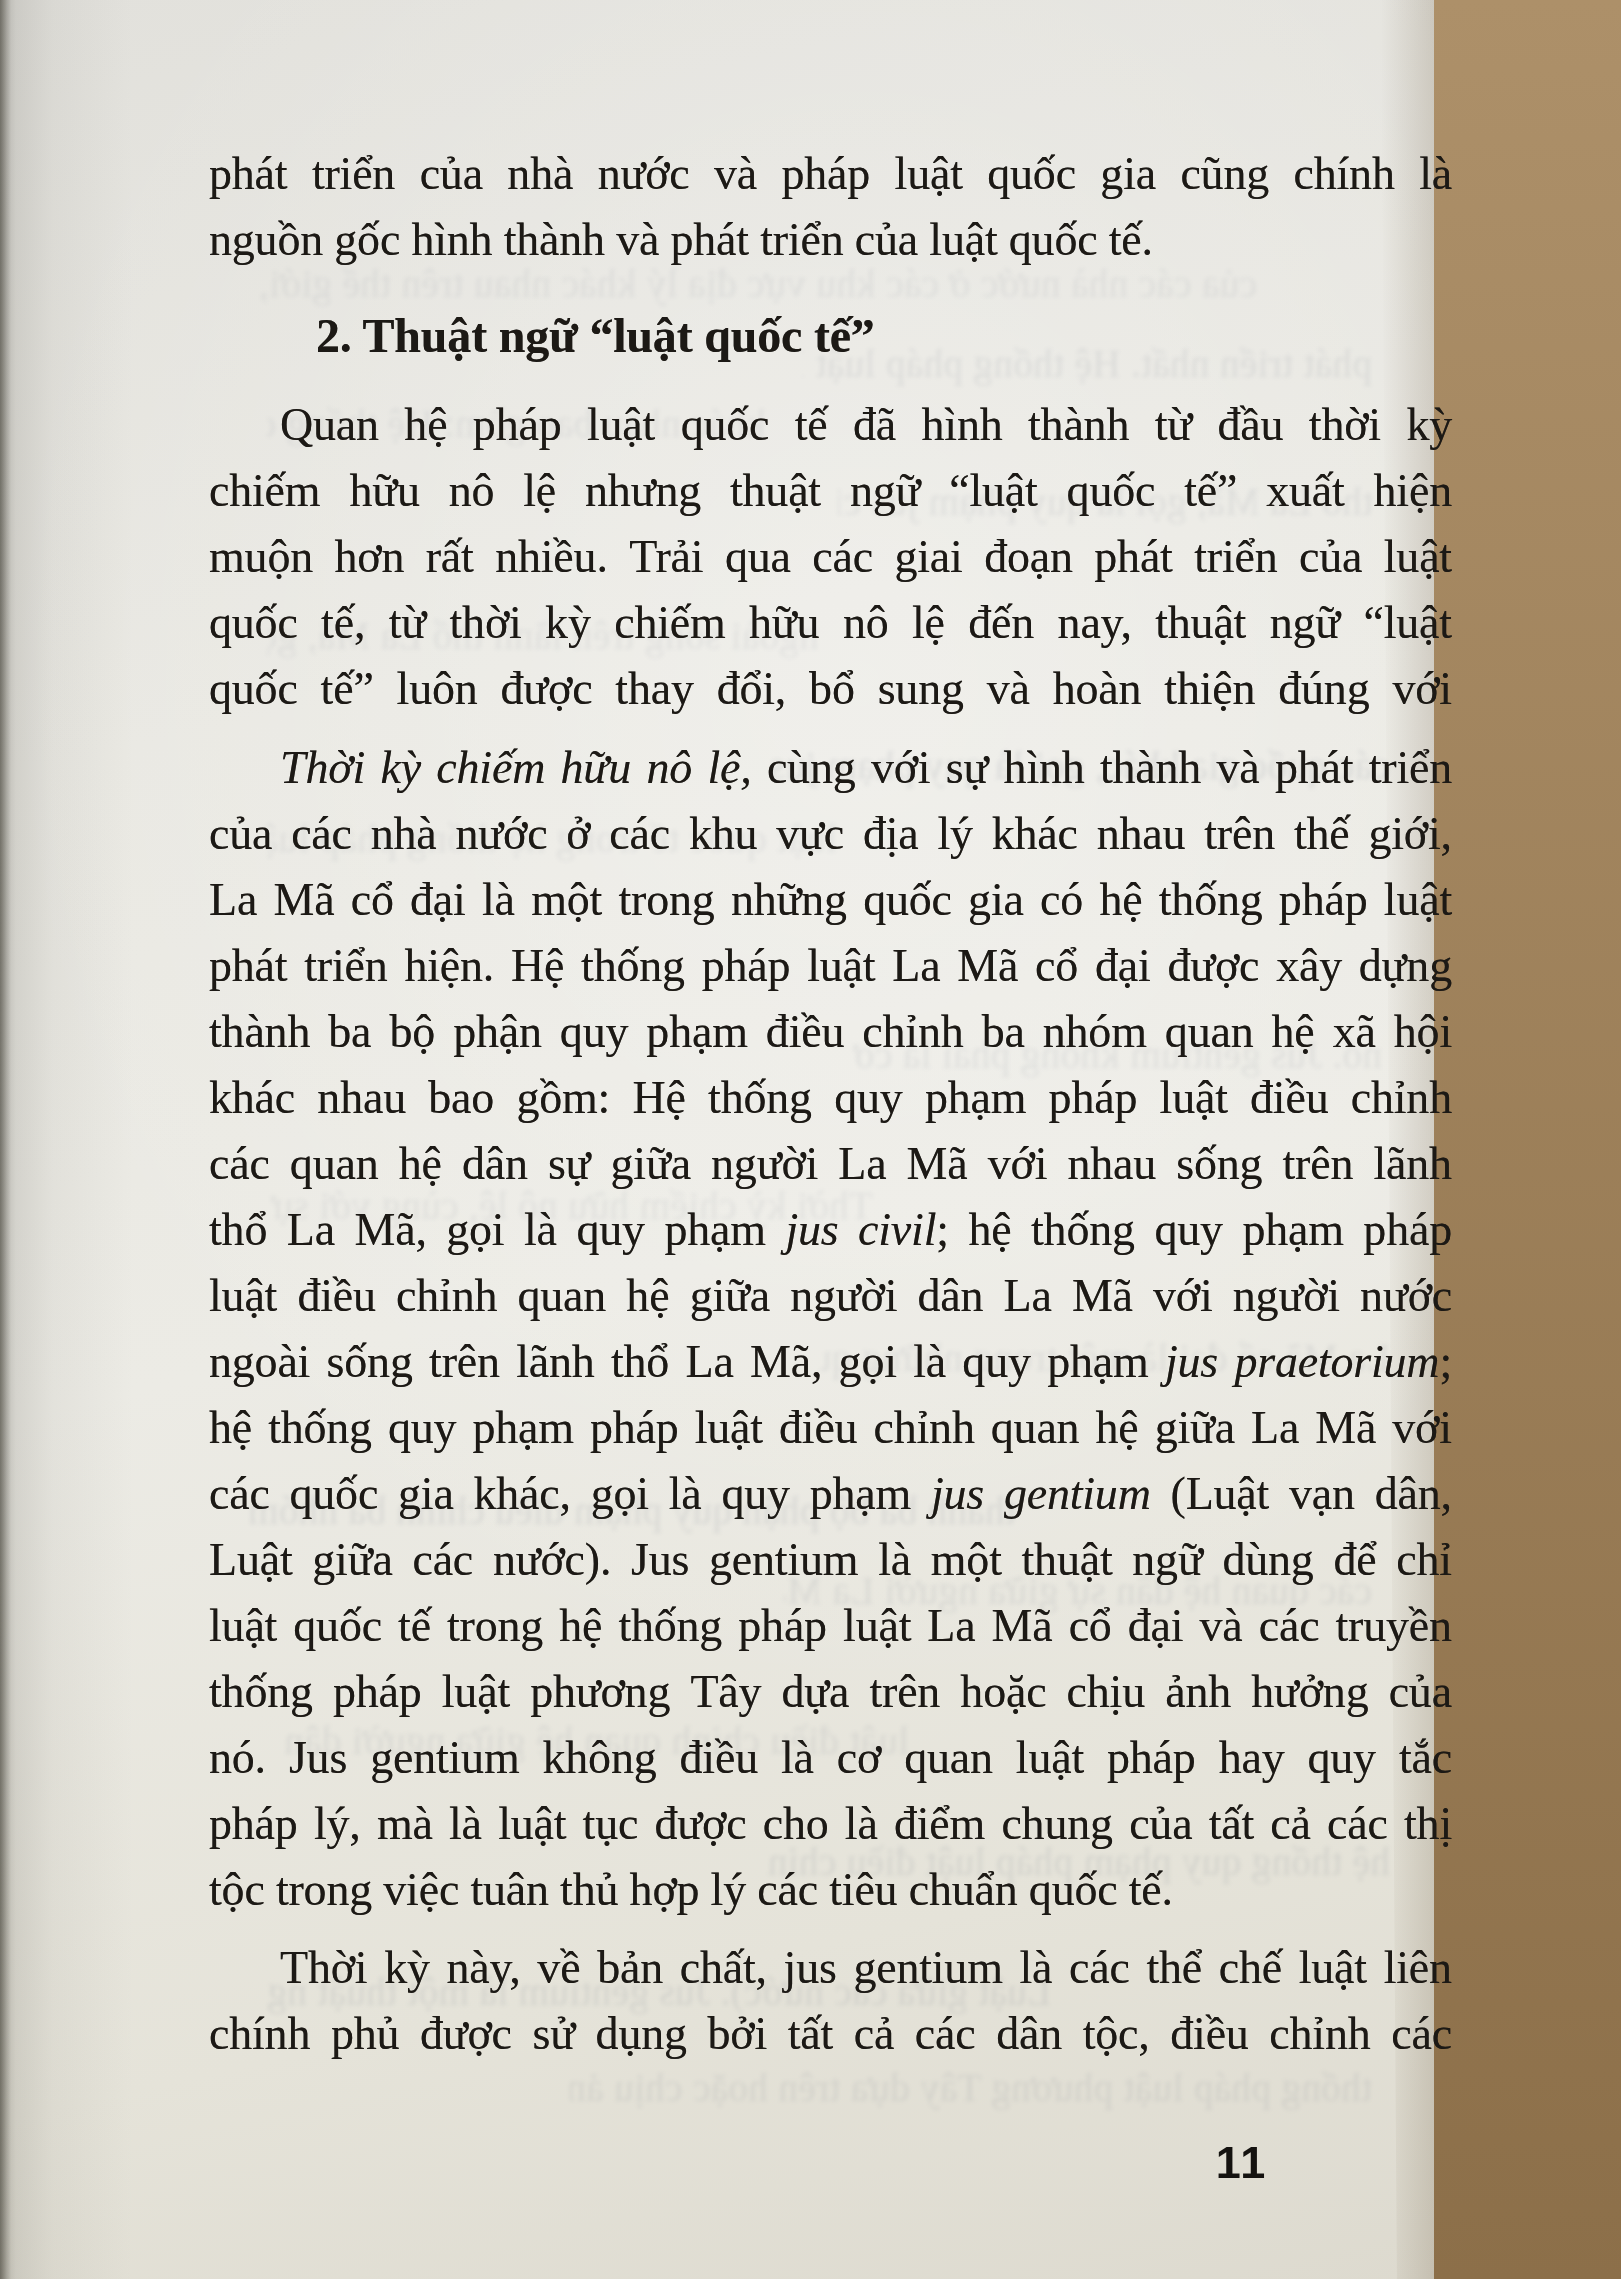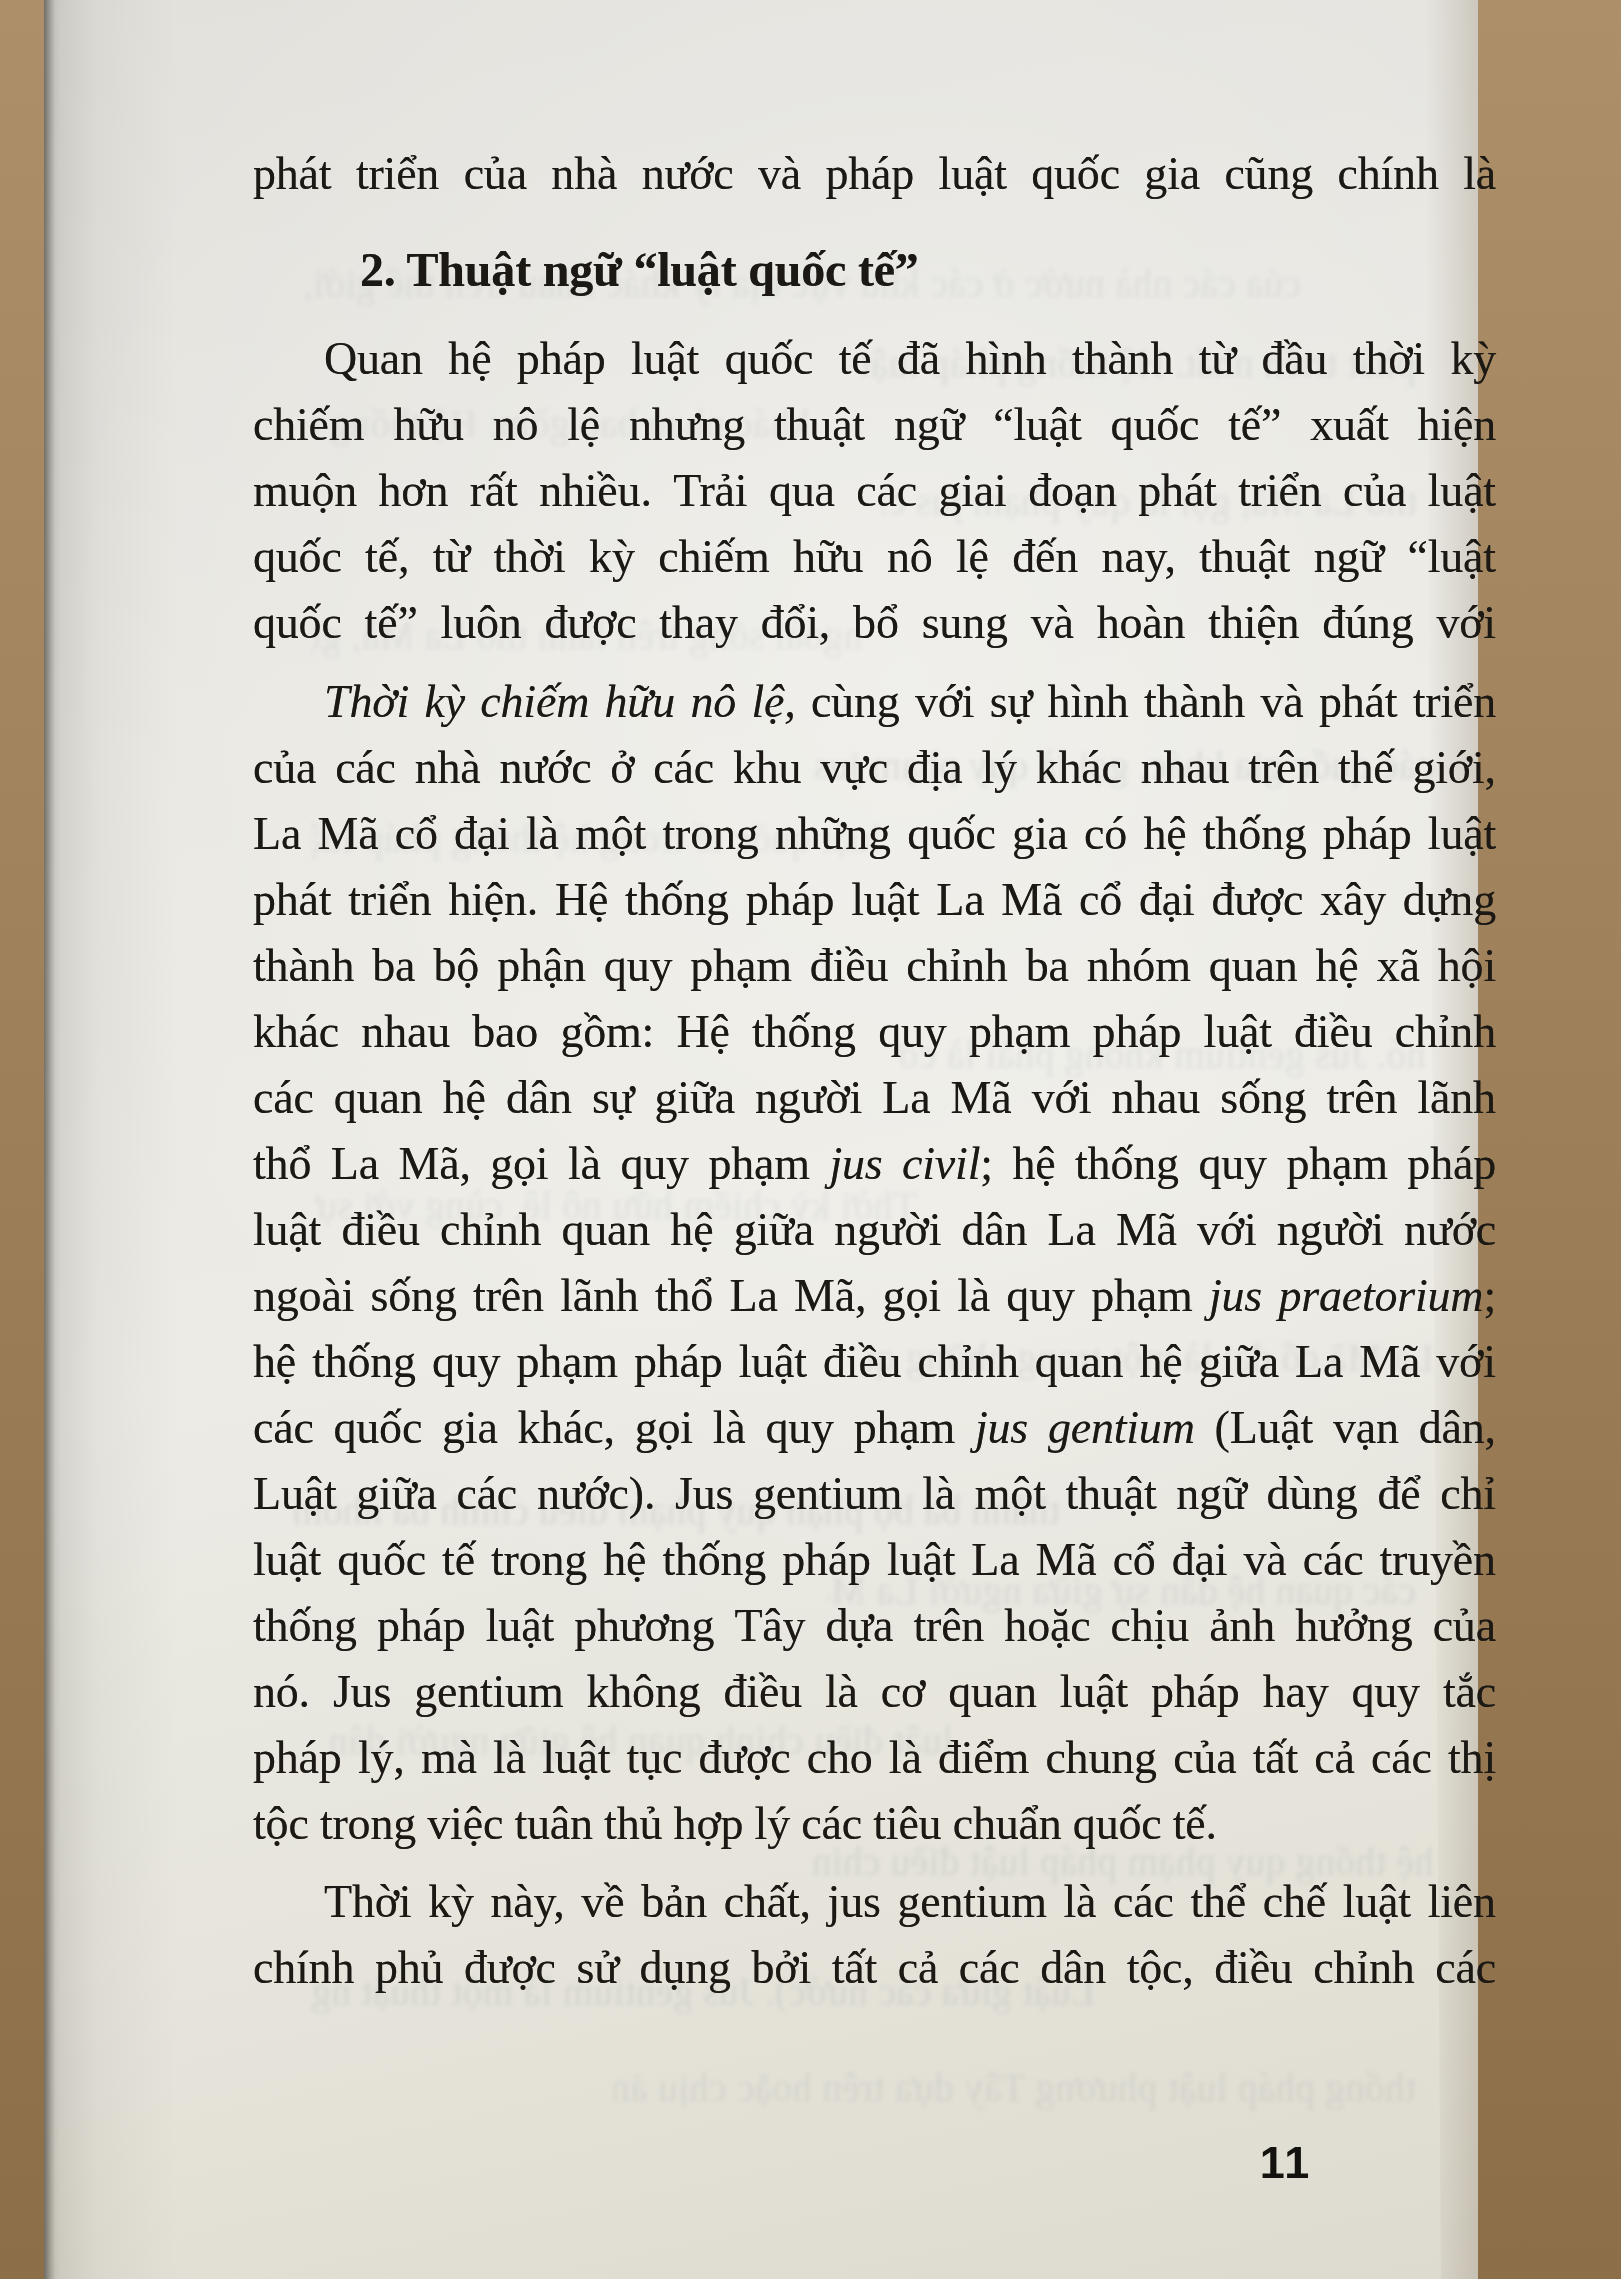--- a/index.html
+++ b/index.html
@@ -8,21 +8,20 @@
     background:linear-gradient(180deg,#ad9069 0%,#9d7f57 45%,#8c6f49 100%);
     font-family:"Liberation Serif","DejaVu Serif",serif;
   }
   .paper{
     position:absolute;left:0;top:0;width:1434px;height:2279px;
     clip-path:polygon(0 0,1600px 0,1616px 2279px,0 2279px);
     background:
       linear-gradient(to right, rgba(57,54,45,0.30) 0px, rgba(57,54,45,0.13) 16px, rgba(57,54,45,0.05) 53px, rgba(57,54,45,0) 134px),
       radial-gradient(95% 70% at 60% 30%, rgba(255,255,255,0.30), rgba(255,255,255,0) 65%),
       linear-gradient(168deg,#e2e1dc 0%,#e9e8e2 30%,#ecebe5 55%,#e5e3d9 82%,#dddacf 100%);
-    margin-left: 44px;
   }
   .left-edge{
     position:absolute;left:0;top:0;bottom:0;width:10.7px;
     background:linear-gradient(to right,rgba(62,60,50,0.55),rgba(62,60,50,0.18) 60%,rgba(62,60,50,0));
   }
   .right-edge-shade{
     position:absolute;top:0;bottom:0;right:0;width:53px;
     background:linear-gradient(to left,rgba(90,70,40,0.18),rgba(90,70,40,0));
     clip-path:polygon(0 0,100% 0,100% 100%,30% 100%);
   }
@@ -86,20 +85,21 @@
             <span class="word"><span>nước</span></span>
             <span class="word"><span>và</span></span>
             <span class="word"><span>pháp</span></span>
             <span class="word"><span>luật</span></span>
             <span class="word"><span>quốc</span></span>
             <span class="word"><span>gia</span></span>
             <span class="word"><span>cũng</span></span>
             <span class="word"><span>chính</span></span>
             <span class="word"><span>là</span></span>
           </div>
+          <div class="line plain"><span>nguồn gốc hình thành và phát triển của luật quốc tế.</span></div>
         </div>
         <div class="para heading-para">
           <div class="line plain" style="padding-left: 107px;"><span>2. Thuật ngữ “luật quốc tế”</span></div>
         </div>
         <div class="para">
           <div class="line fill" style="padding-left: 71px;">
             <span class="word"><span>Quan</span></span>
             <span class="word"><span>hệ</span></span>
             <span class="word"><span>pháp</span></span>
             <span class="word"><span>luật</span></span>

